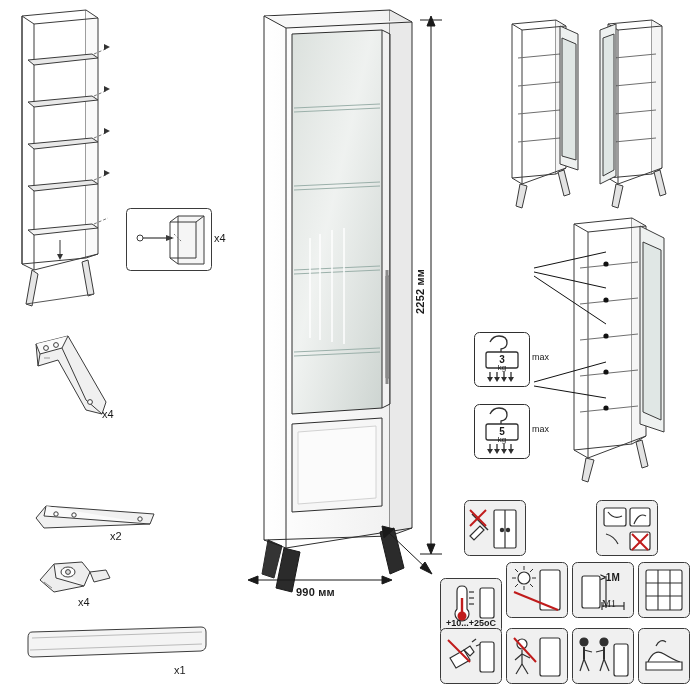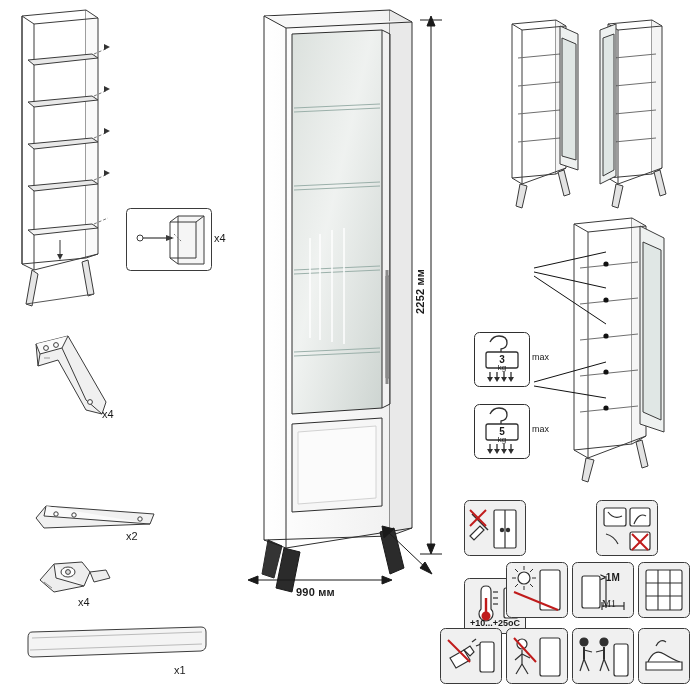--- a/index.html
+++ b/index.html
@@ -103,21 +103,21 @@
   <div class="abs" style="left:30px;top:498px;">
     <svg width="130" height="40" viewBox="0 0 130 40">
       <g fill="#f0f0f0" stroke="#3b3b3b" stroke-width="1">
         <path d="M6 20 L16 8 L124 16 L120 26 L14 30 Z"></path>
         <path d="M16 8 L14 18 L120 26" fill="#fafafa"></path>
         <circle cx="26" cy="16" r="2.2" fill="#fff"></circle>
         <circle cx="44" cy="17" r="2.2" fill="#fff"></circle>
         <circle cx="110" cy="21" r="2.2" fill="#fff"></circle>
       </g>
     </svg>
-    <div class="abs qty" style="left:96px;top:32px;">х2</div>
+    <div class="abs qty" style="left:80px;top:32px;">х2</div>
   </div>
 
   <div class="abs" style="left:34px;top:552px;">
     <svg width="90" height="52" viewBox="0 0 90 52">
       <g fill="#eeeeee" stroke="#3b3b3b" stroke-width="1">
         <path d="M6 28 L20 12 L48 10 L56 20 L50 34 L20 40 Z"></path>
         <path d="M20 12 L22 26 L50 34" fill="#f7f7f7"></path>
         <path d="M56 20 L72 18 L76 26 L60 30 Z"></path>
         <ellipse cx="34" cy="20" rx="7" ry="5" fill="#fff"></ellipse>
         <circle cx="34" cy="20" r="2.4" fill="#ddd"></circle>
@@ -386,21 +386,21 @@
         <rect x="34" y="8" width="20" height="18" rx="2" fill="#fff"></rect>
         <path d="M38 24 q5 -12 12 -8"></path>
         <rect x="34" y="32" width="20" height="18" rx="2" fill="#fff"></rect>
         <path d="M36 34 L52 50" stroke="#c01b1b" stroke-width="2"></path>
         <path d="M52 34 L36 50" stroke="#c01b1b" stroke-width="2"></path>
         <path d="M10 34 q8 2 12 10"></path>
       </g>
     </svg>
   </div>
 
-  <div class="abs" style="left:440px;top:578px;margin-left:24px;">
+  <div class="abs" style="left:440px;top:578px;">
     <svg width="62" height="56" viewBox="0 0 62 56">
       <rect x="0.5" y="0.5" width="61" height="55" rx="5" fill="#f0f0f0" stroke="#3a3a3a"></rect>
       <g fill="none" stroke="#2f2f2f" stroke-width="1.2">
         <path d="M22 8 q5 0 5 5 l0 18 a7 7 0 1 1 -10 0 l0 -18 q0 -5 5 -5 z" fill="#fff"></path>
         <circle cx="22" cy="38" r="4.5" fill="#c01b1b" stroke="none"></circle>
         <path d="M22 20 L22 36" stroke="#c01b1b" stroke-width="2.4"></path>
         <path d="M29 14 l5 0"></path>
           <path d="M29 20 l5 0"></path>
           <path d="M29 26 l5 0"></path>
         <rect x="40" y="10" width="14" height="30" rx="2" fill="#fff"></rect>

